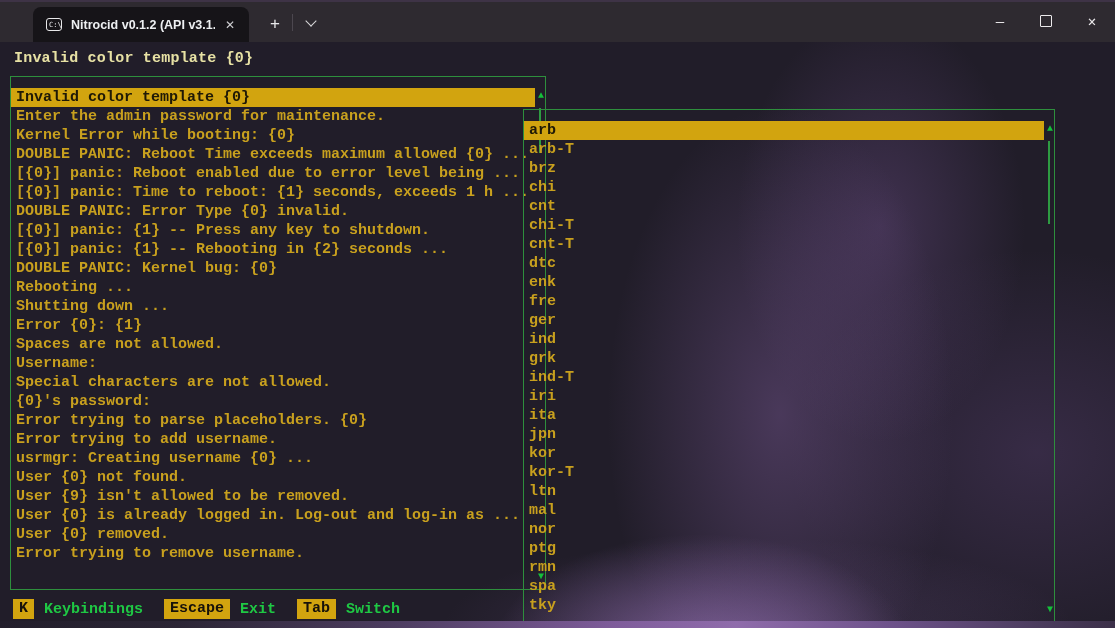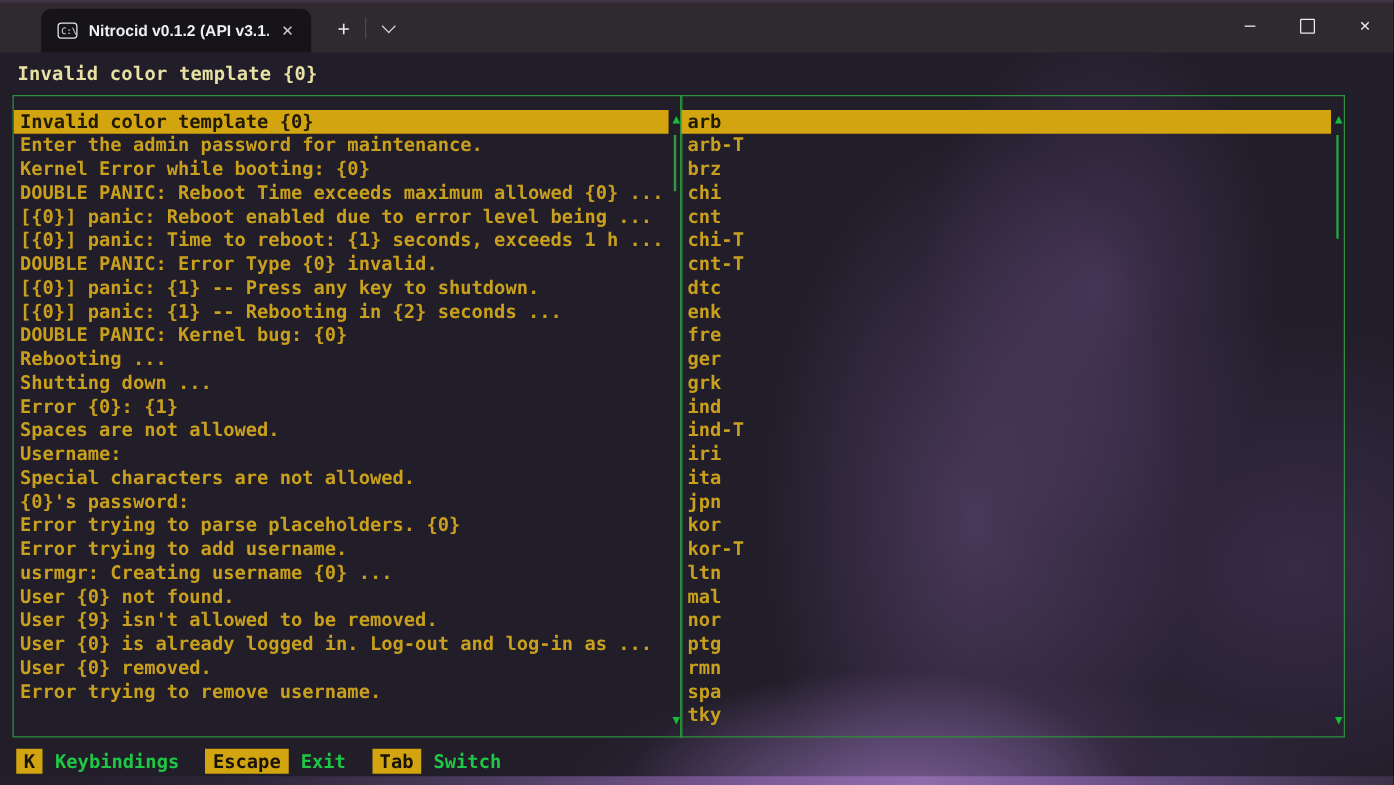--- a/index.html
+++ b/index.html
@@ -39,25 +39,25 @@
   .newtab{margin-left:15px;margin-bottom:6px;color:#e8e8ea;font-size:17px;font-weight:400;padding:2px 6px;font-family:"Liberation Sans",sans-serif;}
   .tab-divider{width:1px;height:17px;background:#4c474f;margin:0 6px 11px 6px;}
   .tab-drop{margin-bottom:13px;padding:0 8px;}
   .chev{display:inline-block;width:7px;height:7px;border-right:1.5px solid #d8d8da;border-bottom:1.5px solid #d8d8da;transform:rotate(45deg);}
   .win-controls{margin-left:auto;align-self:flex-start;display:flex;height:42px;}
   .wc{width:46px;height:42px;display:flex;align-items:center;justify-content:center;color:#eceaec;}
   .wc-min{font-size:14px;}
   .wc-max-box{width:10px;height:10px;border:1.1px solid #eceaec;border-radius:1px;}
   .wc-close{font-size:14px;}
   
-  .terminal{position:absolute;top:42px;left:0;right:0;bottom:0;font-weight:700;}
+  .terminal{position:absolute;top:42px;left:0;right:0;bottom:0;font-weight:700;font-family:Liberation Mono, monospace;}
   .tui-header{position:absolute;top:8px;left:14px;font-size:15px;color:#e7e1a4;letter-spacing:.2px;}
   .panel{position:absolute;top:34px;height:514px;border:1px solid #2e8f3d;box-sizing:border-box;}
   .panel-left{left:10px;width:536px;}
-  .panel-right{left:544px;width:532px;}
+  .panel-right{left:523px;width:532px;margin-top:33px;}
   .rows{position:absolute;top:0;left:0;right:10px;bottom:0;padding-top:11px;overflow:hidden;}
   .row{
     height:19px;line-height:19px;padding-left:5px;font-size:15px;color:#c8a01e;
     white-space:nowrap;overflow:hidden;
   }
   .row.selected{background:#d2a40f;color:#1f1906;}
   .sb-arrow{position:absolute;right:1px;font-size:10px;color:#14c03a;line-height:10px;}
   .sb-up{top:14px;}
   .sb-down{bottom:7px;}
   .sb-thumb{position:absolute;right:4px;width:2px;background:#2e9b42;}
@@ -139,22 +139,22 @@
         <div class="row">arb-T</div>
         <div class="row">brz</div>
         <div class="row">chi</div>
         <div class="row">cnt</div>
         <div class="row">chi-T</div>
         <div class="row">cnt-T</div>
         <div class="row">dtc</div>
         <div class="row">enk</div>
         <div class="row">fre</div>
         <div class="row">ger</div>
+        <div class="row">ind</div>
         <div class="row">grk</div>
-        <div class="row">ind</div>
         <div class="row">ind-T</div>
         <div class="row">iri</div>
         <div class="row">ita</div>
         <div class="row">jpn</div>
         <div class="row">kor</div>
         <div class="row">kor-T</div>
         <div class="row">ltn</div>
         <div class="row">mal</div>
         <div class="row">nor</div>
         <div class="row">ptg</div>

